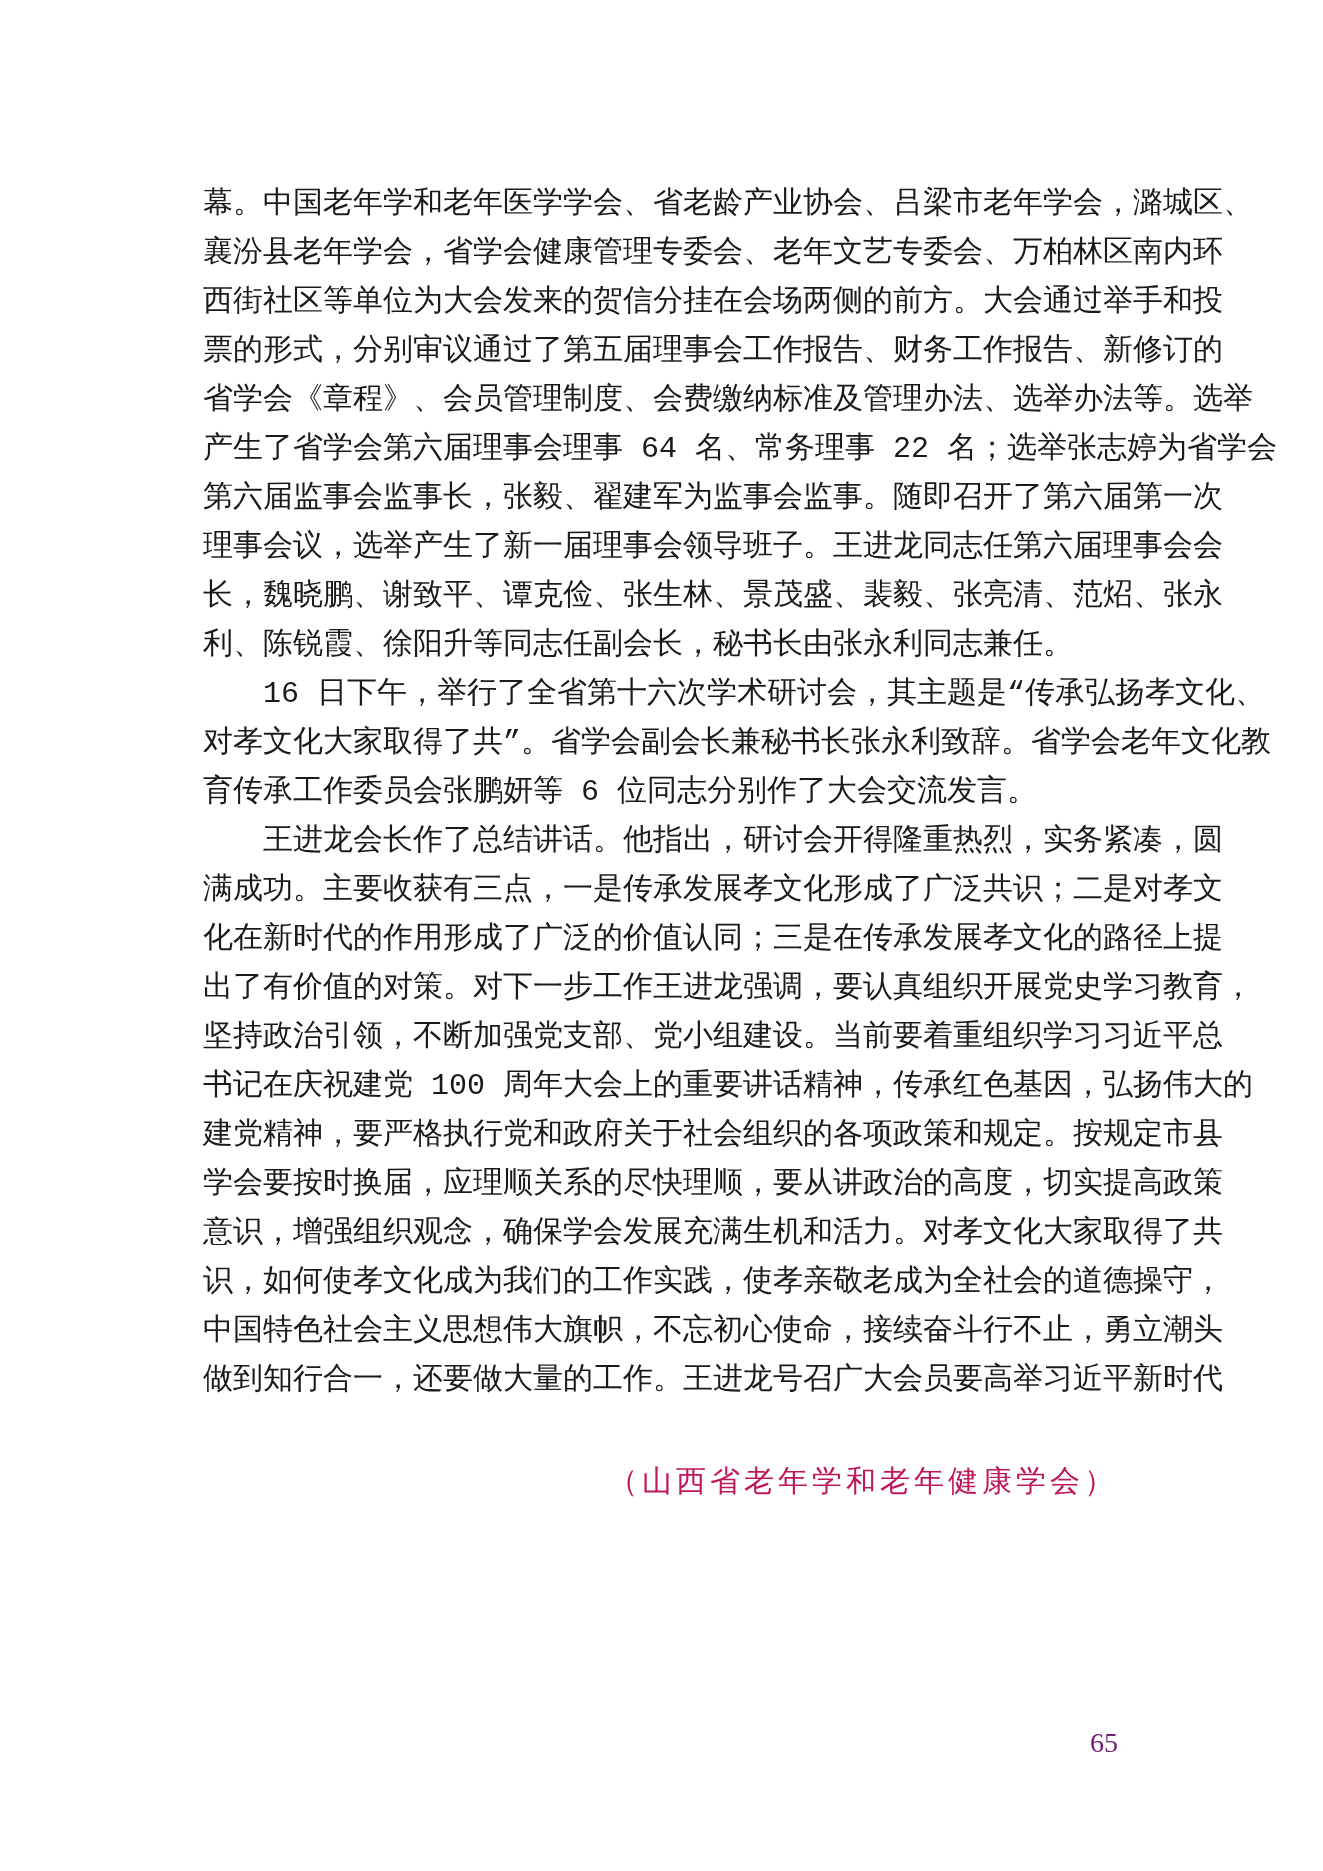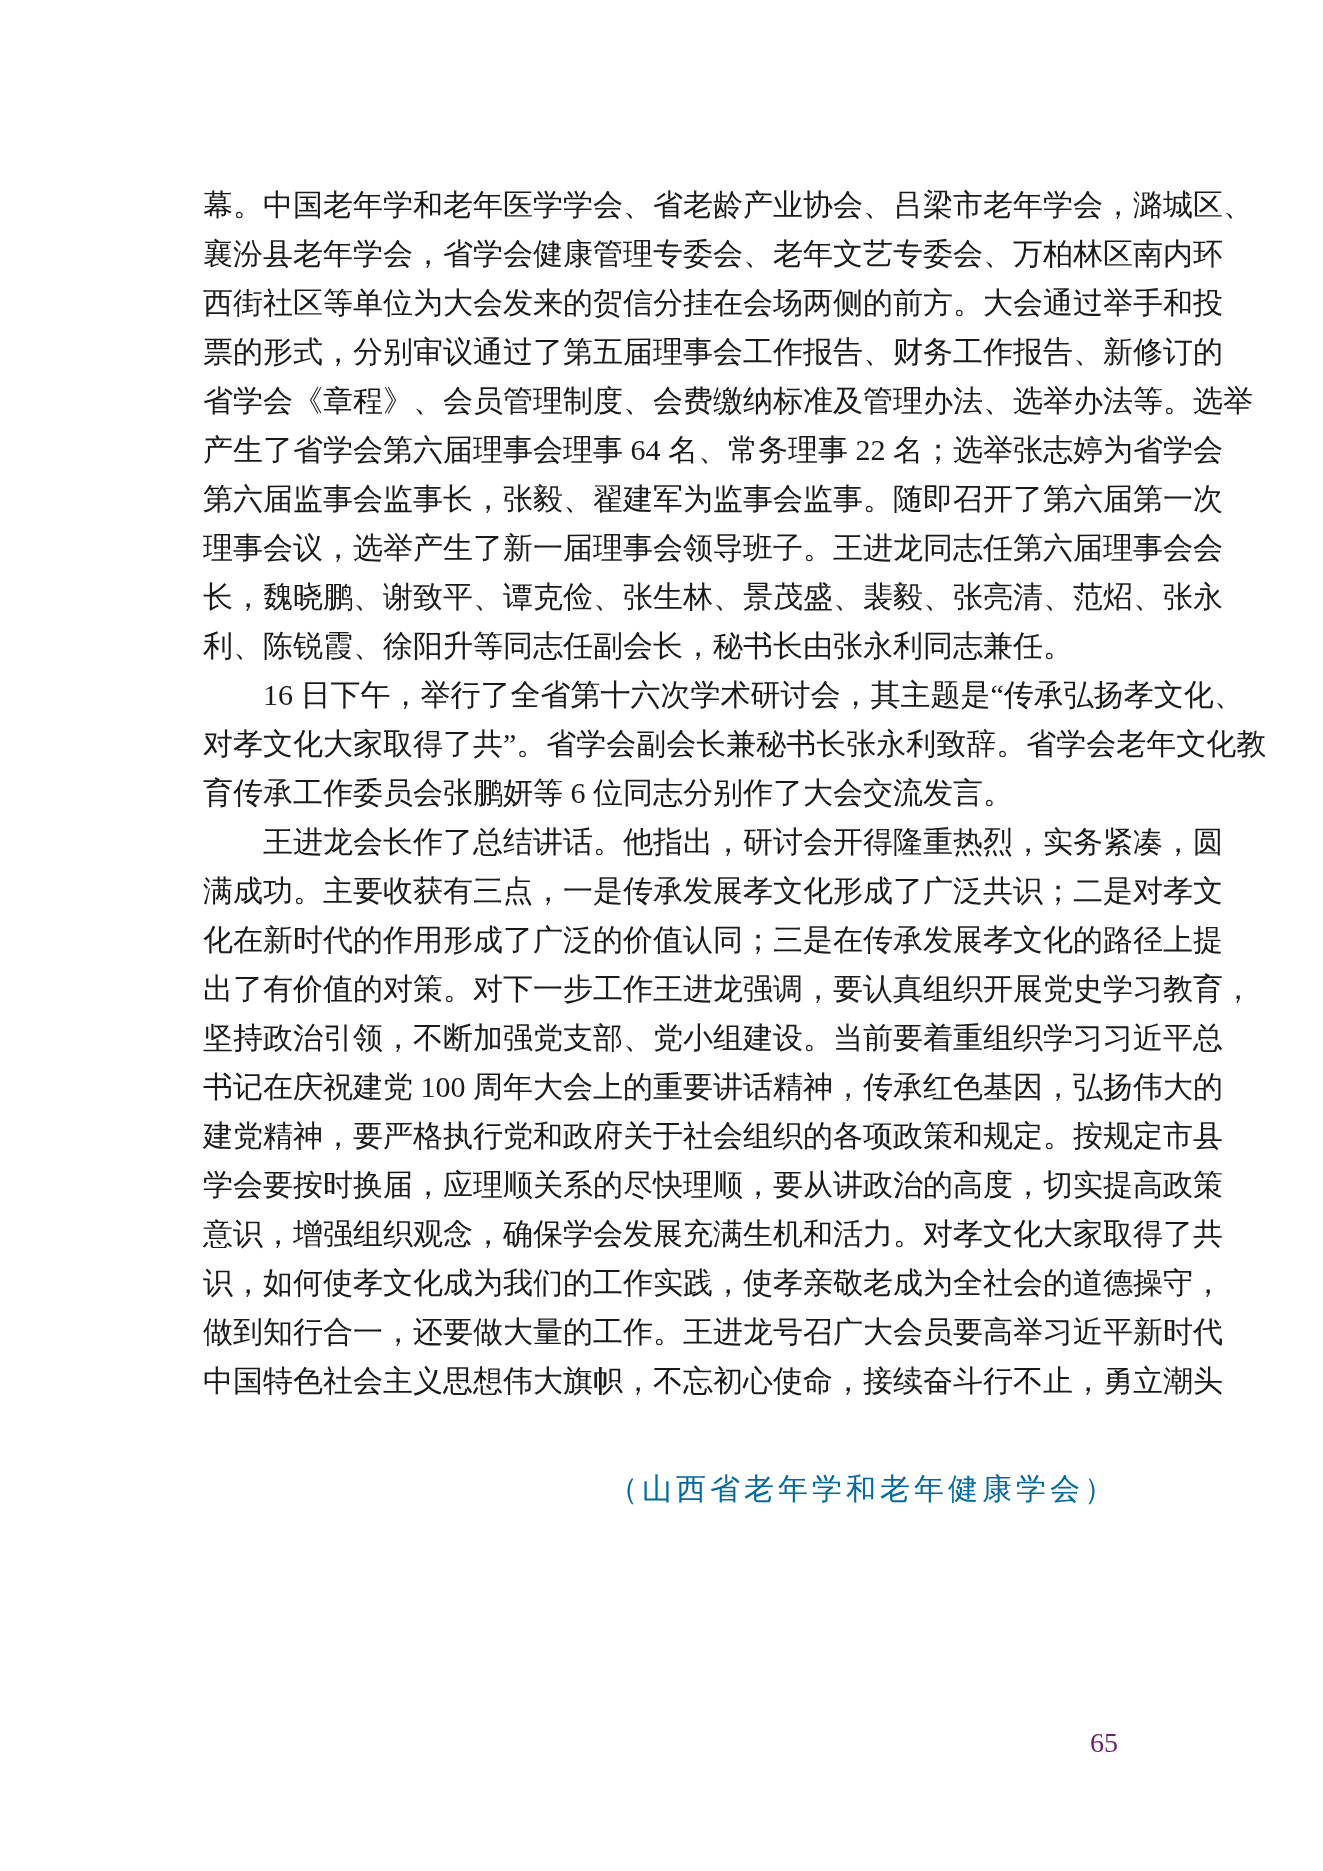--- a/index.html
+++ b/index.html
@@ -3,21 +3,21 @@
   <meta charset="utf-8">
   <style>
     html, body { margin: 0; padding: 0; background: #ffffff; }
     body { width: 1323px; height: 1871px; position: relative; overflow: hidden; }
     .page { position: absolute; left: 0; top: 0; width: 1323px; height: 1871px; background: #fff; }
     .text-block {
       position: absolute;
       left: 203px;
       top: 180px;
       width: 918px;
-      font-family: Liberation Serif, serif;
+      font-family: Liberation Mono, monospace;
       font-size: 30px;
       line-height: 49px;
       color: #1a1a1a;
     }
     .line {
       display: block;
       height: 49px;
       white-space: nowrap;
       text-align: justify;
       text-align-last: justify;
@@ -26,23 +26,22 @@
     .line.last { text-align-last: left; }
     .line.indent { padding-left: 60px; }
     .attribution {
       position: absolute;
       top: 1456px;
       right: 205px;
       font-family: "DejaVu Serif", "Liberation Serif", serif;
       font-size: 30px;
       line-height: 49px;
       letter-spacing: 4px;
-      color: #0369a1;
+      color: #be185d;
       white-space: nowrap;
-      margin-top: 8px;
     }
     .page-number {
       position: absolute;
       top: 1727px;
       left: 1090px;
       font-family: "Liberation Serif", "DejaVu Serif", serif;
       font-size: 28px;
       color: #701a75;
     }
   </style>
@@ -67,18 +66,18 @@
       <span class="line indent">王进龙会长作了总结讲话。他指出，研讨会开得隆重热烈，实务紧凑，圆</span>
       <span class="line">满成功。主要收获有三点，一是传承发展孝文化形成了广泛共识；二是对孝文</span>
       <span class="line">化在新时代的作用形成了广泛的价值认同；三是在传承发展孝文化的路径上提</span>
       <span class="line">出了有价值的对策。对下一步工作王进龙强调，要认真组织开展党史学习教育，</span>
       <span class="line">坚持政治引领，不断加强党支部、党小组建设。当前要着重组织学习习近平总</span>
       <span class="line">书记在庆祝建党 100 周年大会上的重要讲话精神，传承红色基因，弘扬伟大的</span>
       <span class="line">建党精神，要严格执行党和政府关于社会组织的各项政策和规定。按规定市县</span>
       <span class="line">学会要按时换届，应理顺关系的尽快理顺，要从讲政治的高度，切实提高政策</span>
       <span class="line">意识，增强组织观念，确保学会发展充满生机和活力。对孝文化大家取得了共</span>
       <span class="line">识，如何使孝文化成为我们的工作实践，使孝亲敬老成为全社会的道德操守，</span>
+      <span class="line">中国特色社会主义思想伟大旗帜，不忘初心使命，接续奋斗行不止，勇立潮头</span>
       <span class="line">做到知行合一，还要做大量的工作。王进龙号召广大会员要高举习近平新时代</span>
-      <span class="line">中国特色社会主义思想伟大旗帜，不忘初心使命，接续奋斗行不止，勇立潮头</span>
     </div>
   <div class="attribution">（山西省老年学和老年健康学会）</div>
   <div class="page-number">65</div>
 </div>
 
 </body></html>

